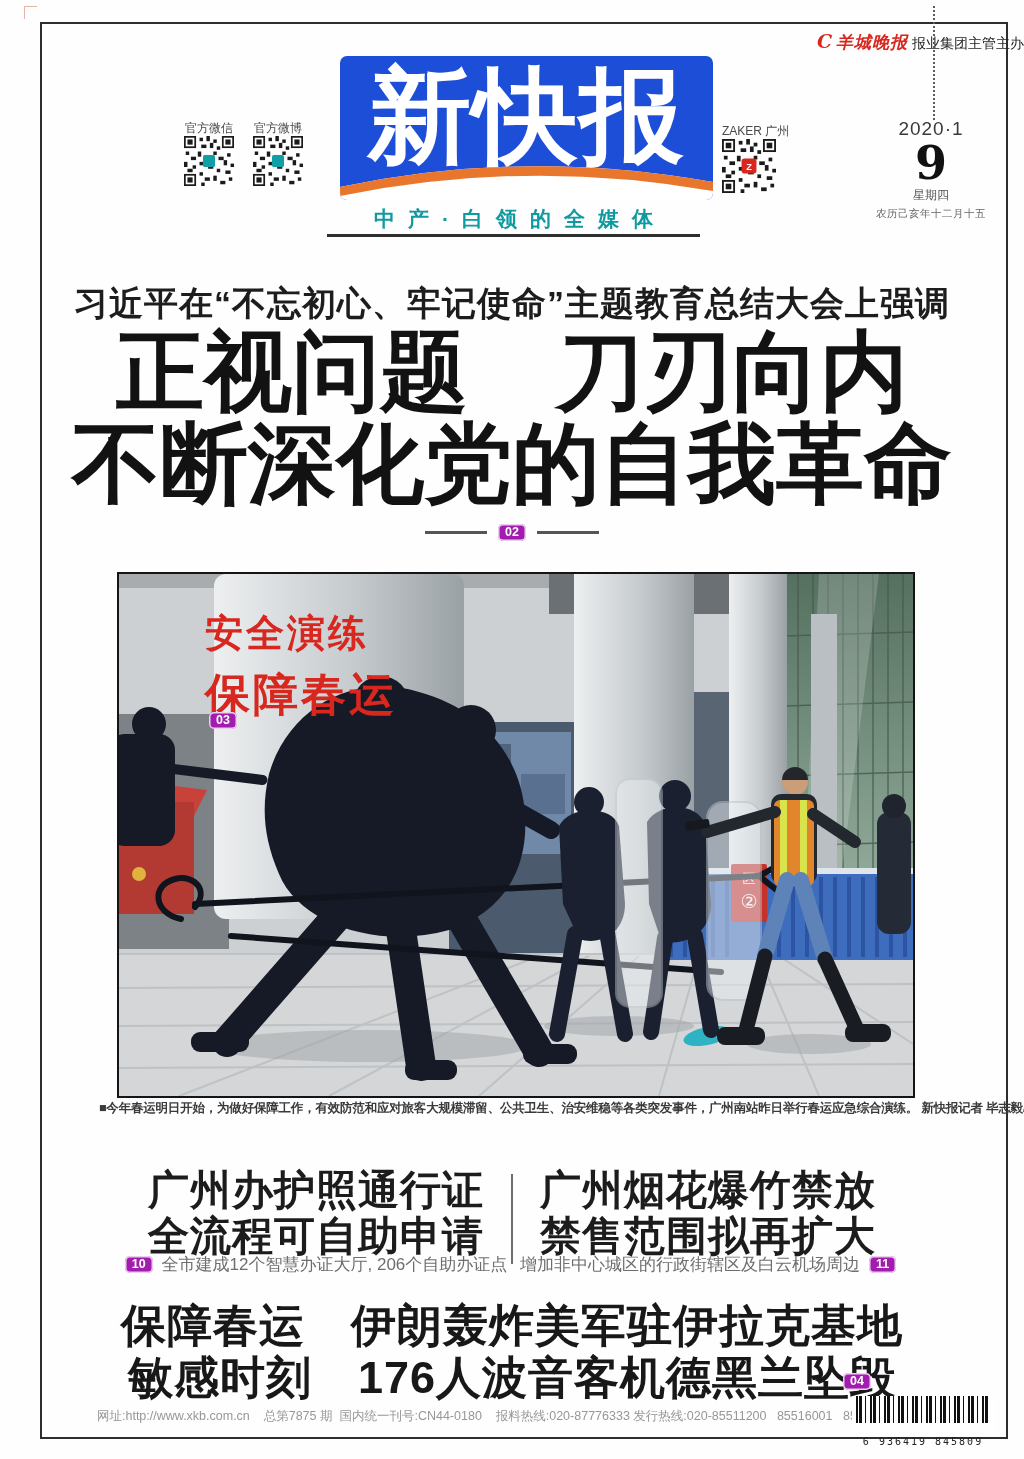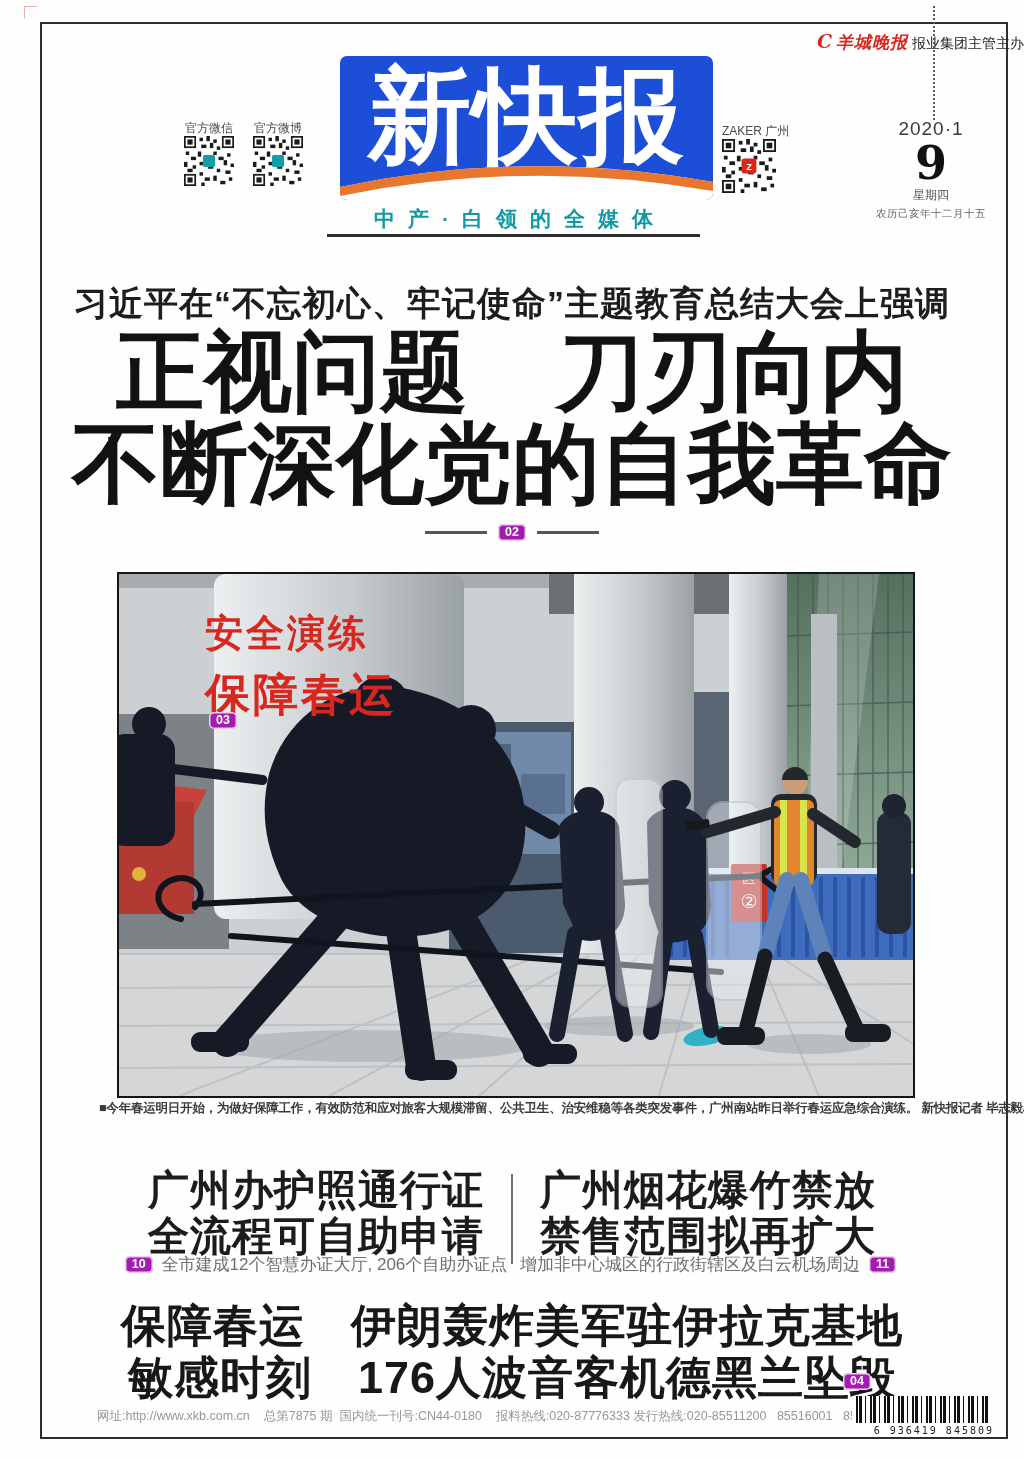--- a/index.html
+++ b/index.html
@@ -62,21 +62,21 @@
   
   .bottomhead{left:0;width:1024px;text-align:center;font-size:45px;font-weight:800;color:#181818;letter-spacing:1px;white-space:nowrap;}
   #bh1{top:1296px;}
   #bh2{top:1348px;}
   #badge04{left:843px;top:1373px;}
   
   #footer{left:97px;top:1408px;font-size:12.5px;color:#979797;white-space:pre;}
   #barcode{left:852px;top:1396px;width:142px;height:40px;background:#fff;text-align:center;}
   #bars{width:134px;height:27px;margin:0 auto;
         background:repeating-linear-gradient(90deg,#111 0 2px,#fff 2px 3px,#111 3px 6px,#fff 6px 9px,#111 9px 10px,#fff 10px 14px);}
-  #barcode-num{font-family:"DejaVu Sans Mono",monospace;font-size:10px;color:#222;letter-spacing:2px;margin-top:2px;text-align:right;}
+  #barcode-num{font-family:"DejaVu Sans Mono",monospace;font-size:10px;color:#222;letter-spacing:2px;margin-top:13px;}
 </style>
 </head>
 <body>
 
 <div id="page">
 
   <div class="abs" id="regmark"></div>
   <div class="abs" id="frame"></div>
 
   <div class="abs" id="supervisor">

